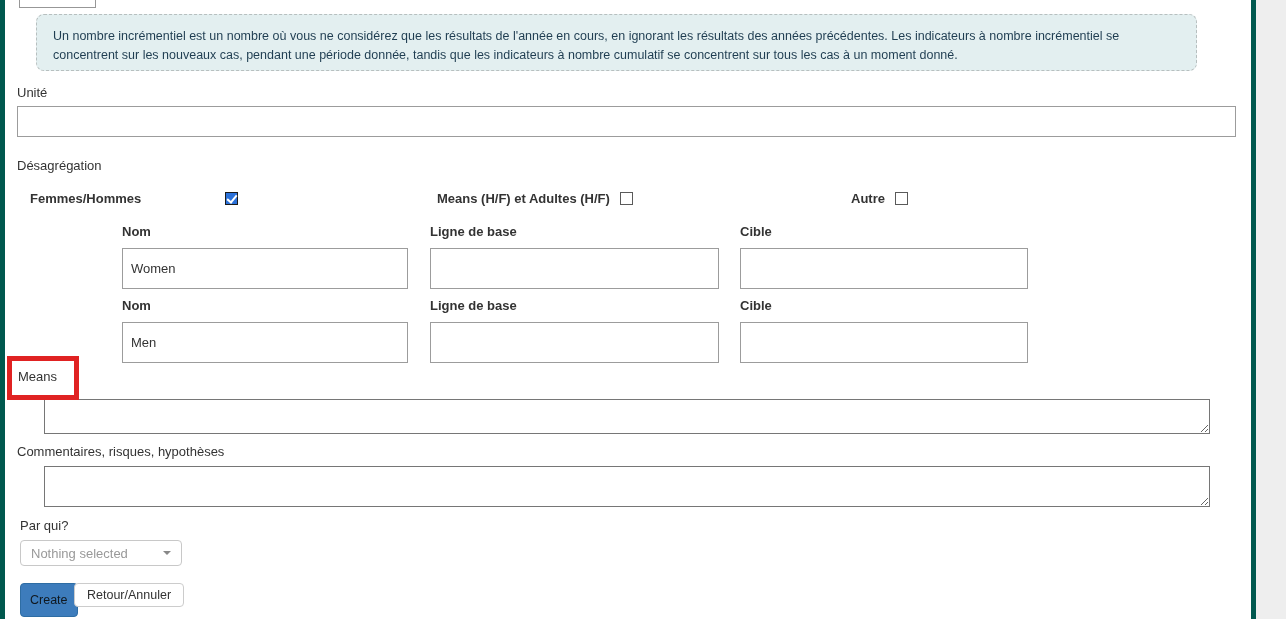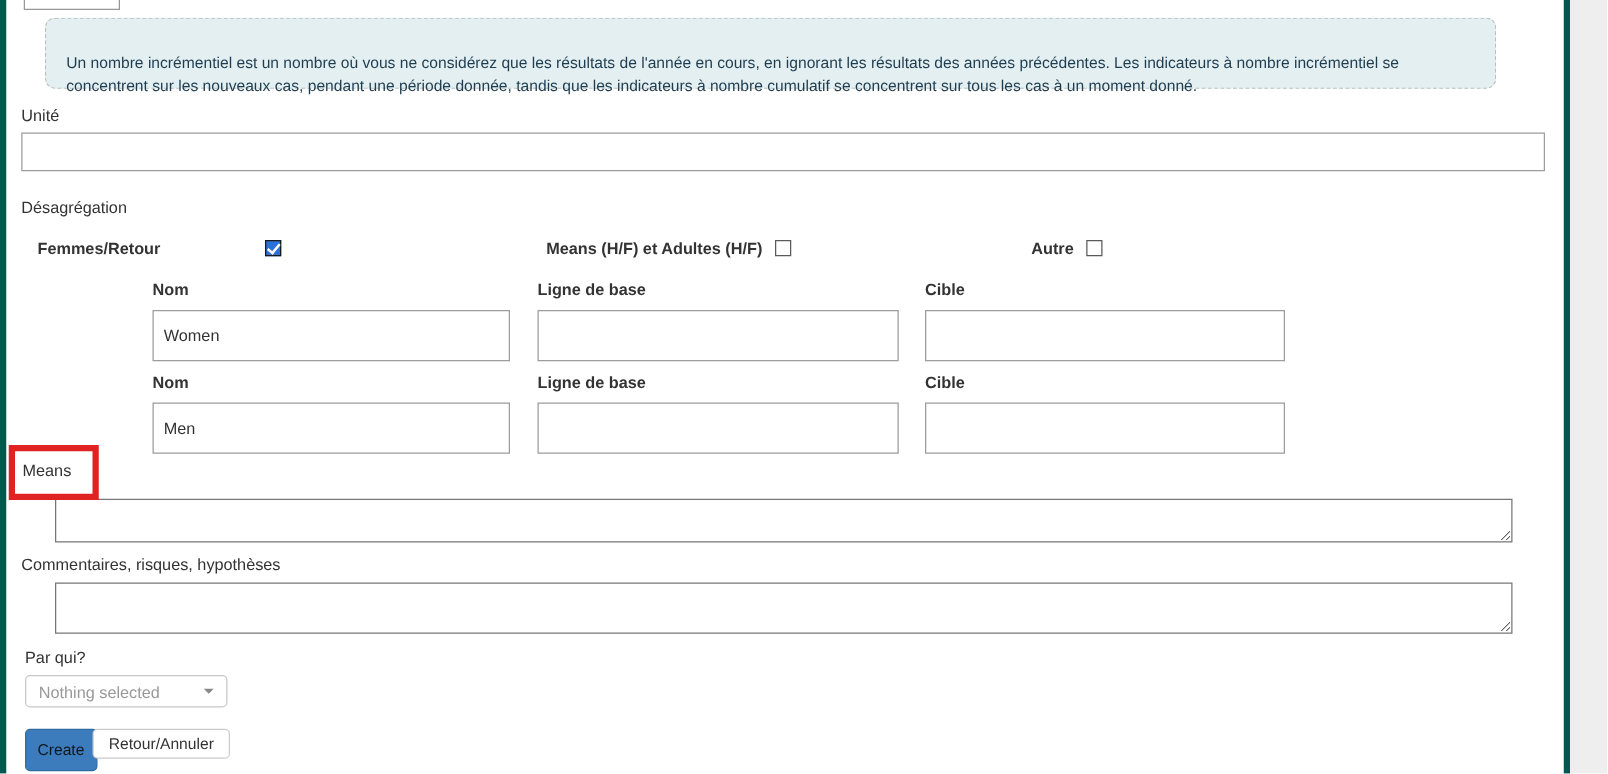--- a/index.html
+++ b/index.html
@@ -7,36 +7,36 @@
   #app{position:relative;width:1286px;height:619px;overflow:hidden;background:#fff;}
 
   .page-border{position:absolute;top:0;width:5px;height:619px;background:#00584E;}
   .page-border.left{left:0;}
   .page-border.right{left:1251px;}
   .outside-area{position:absolute;left:1256px;top:0;width:30px;height:619px;background:#EEEEEE;}
 
   .top-partial{position:absolute;left:19px;top:-21px;width:75px;height:27px;background:#fff;border:1px solid #979797;}
 
   .info-box{position:absolute;left:36px;top:14px;width:1161px;height:57px;box-sizing:border-box;
-    background:#E3EFF0;border:1px dashed #B7BFBF;border-radius:8px;padding:26px 16px;
+    background:#E3EFF0;border:1px dashed #B7BFBF;border-radius:8px;padding:12px 16px;
     font-size:12.5px;line-height:1.5;color:#1F3D51;}
 
   .lbl{position:absolute;font-size:13px;font-weight:normal;color:#333;white-space:nowrap;}
 
   .txt-input{position:absolute;box-sizing:border-box;height:31px;border:1px solid #9C9C9C;background:#fff;
     font-family:"Liberation Sans",sans-serif;font-size:13px;color:#333;padding:0 8px;outline:none;}
   #input-unite{left:17px;top:106px;width:1219px;}
 
   .cb-group{position:absolute;top:191px;display:flex;align-items:center;}
   .cb-group .cb-label{font-size:13px;font-weight:bold;color:#333;white-space:nowrap;}
   #grp-femmes{left:30px;}
   #grp-femmes input{margin-left:84px;}
   #grp-jeunes{left:437px;}
   #grp-jeunes input{margin-left:10px;}
-  #grp-autre{left:825px;justify-content:flex-end;}
+  #grp-autre{left:851px;justify-content:flex-end;}
   #grp-autre input{margin-left:10px;}
 
   input[type=checkbox]{appearance:none;-webkit-appearance:none;width:13px;height:13px;margin:0;
     border:1px solid #5a5a5a;background:#fff;position:relative;flex:0 0 auto;}
   input[type=checkbox]:checked{background:#2B71D9;border-color:#1b1b1b;}
   input[type=checkbox]:checked::after{content:"";position:absolute;left:3px;top:0;width:4px;height:8px;
     border:solid #fff;border-width:0 2px 2px 0;transform:rotate(40deg);}
 
   .field{position:absolute;}
   .field .f-label{display:block;font-size:13px;font-weight:bold;color:#333;margin-bottom:9px;}
@@ -90,21 +90,21 @@
   <div class="info-box">
     <span>Un nombre incrémentiel est un nombre où vous ne considérez que les résultats de l'année en cours, en ignorant les résultats des années précédentes. Les indicateurs à nombre incrémentiel se concentrent sur les nouveaux cas, pendant une période donnée, tandis que les indicateurs à nombre cumulatif se concentrent sur tous les cas à un moment donné.</span>
   </div>
 
   <span class="lbl" id="lbl-unite">Unité</span>
   <input type="text" class="txt-input" id="input-unite" value="" style="">
 
   <span class="lbl" id="lbl-desag">Désagrégation</span>
 
   <div class="cb-group" id="grp-femmes">
-    <span class="cb-label">Femmes/Retour</span>
+    <span class="cb-label">Femmes/Hommes</span>
     <input type="checkbox" checked="" style="">
   </div>
   <div class="cb-group" id="grp-jeunes">
     <span class="cb-label">Means (H/F) et Adultes (H/F)</span>
     <input type="checkbox" style="">
   </div>
   <div class="cb-group" id="grp-autre">
     <span class="cb-label">Autre</span>
     <input type="checkbox" style="">
   </div>

